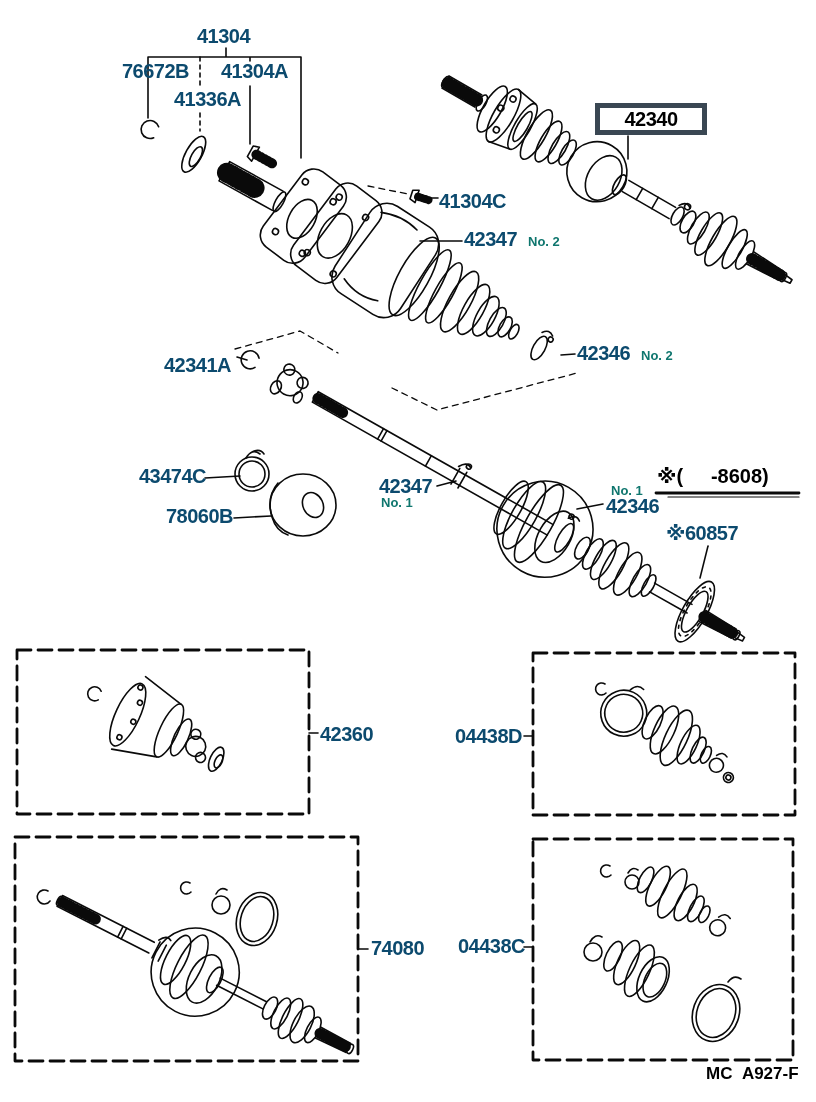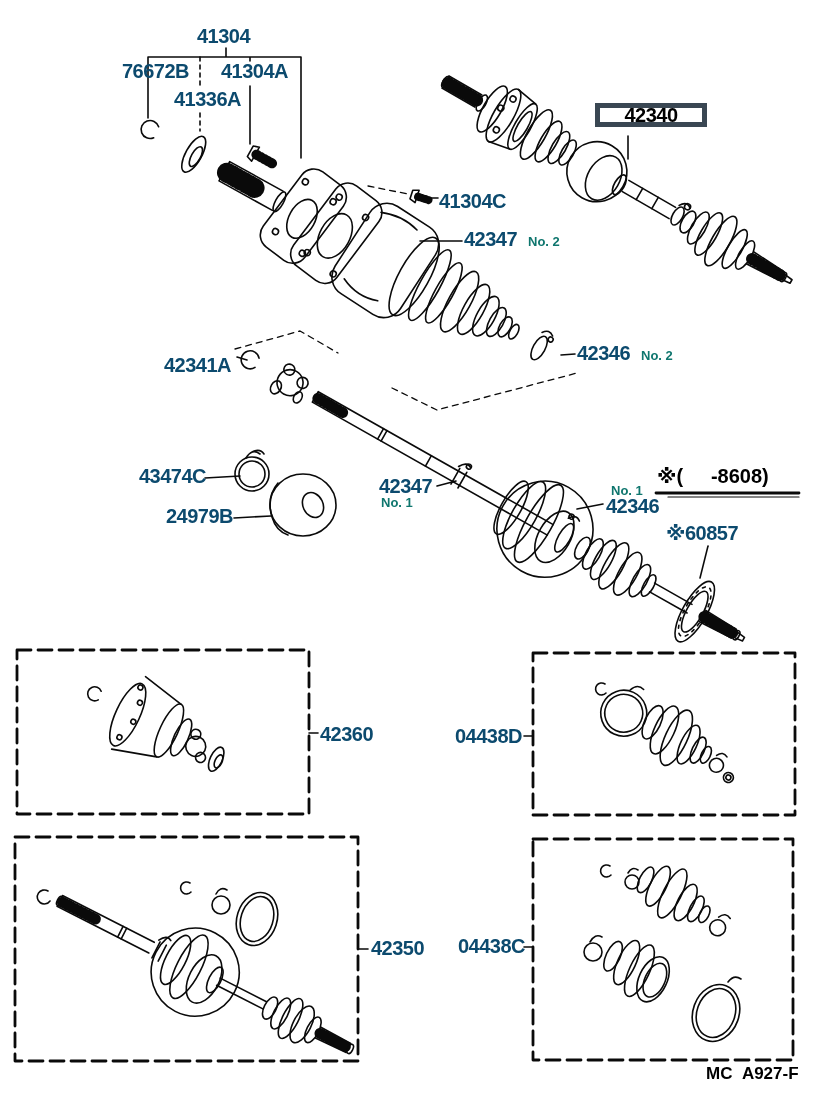--- a/index.html
+++ b/index.html
@@ -14,21 +14,21 @@
     letter-spacing:-0.5px;white-space:pre;color:#0c4a6e;
   }
   .sub{
     position:absolute;font-weight:bold;font-size:13px;line-height:1;
     letter-spacing:0;white-space:pre;color:#0f766e;
   }
   .note{
     position:absolute;font-weight:bold;font-size:20px;line-height:1;white-space:pre;
   }
   .hbox{
-    position:absolute;left:595px;top:103px;width:112px;height:24px;
+    position:absolute;left:595px;top:103px;width:112px;height:32px;
     box-sizing:border-box;border:5px solid #3a4753;background:#fff;
     display:flex;align-items:center;justify-content:center;
     font-weight:bold;font-size:20px;letter-spacing:-0.5px;
   }
   .footer{
     position:absolute;font-weight:bold;font-size:17px;line-height:1;white-space:pre;
   }
 </style>
 </head>
 <body>
@@ -356,31 +356,31 @@
 
   <div class="lbl" style="left:464px;top:229px">42347</div>
   <div class="sub" style="left:528px;top:235px">No. 2</div>
 
   <div class="lbl" style="left:164px;top:355px">42341A</div>
 
   <div class="lbl" style="left:577px;top:343px">42346</div>
   <div class="sub" style="left:641px;top:349px">No. 2</div>
 
   <div class="lbl" style="left:139px;top:466px">43474C</div>
-  <div class="lbl" style="left:166px;top:506px">24979B</div>
+  <div class="lbl" style="left:166px;top:506px">78060B</div>
 
   <div class="lbl" style="left:379px;top:476px">42347</div>
   <div class="sub" style="left:381px;top:496px">No. 1</div>
 
   <div class="note" style="left:657px;top:466px">※(&nbsp;&nbsp;&nbsp;&nbsp;&nbsp;-8608)</div>
 
   <div class="sub" style="left:611px;top:484px">No. 1</div>
   <div class="lbl" style="left:606px;top:496px">42346</div>
 
   <div class="lbl" style="left:666px;top:523px">※60857</div>
 
   <div class="lbl" style="left:320px;top:724px">42360</div>
   <div class="lbl" style="left:455px;top:726px">04438D</div>
-  <div class="lbl" style="left:371px;top:938px">42350</div>
+  <div class="lbl" style="left:371px;top:938px">74080</div>
   <div class="lbl" style="left:458px;top:936px">04438C</div>
 
   <div class="footer" style="left:706px;top:1065px">MC&nbsp;&nbsp;A927-F</div>
 </div>
 
 </body></html>

